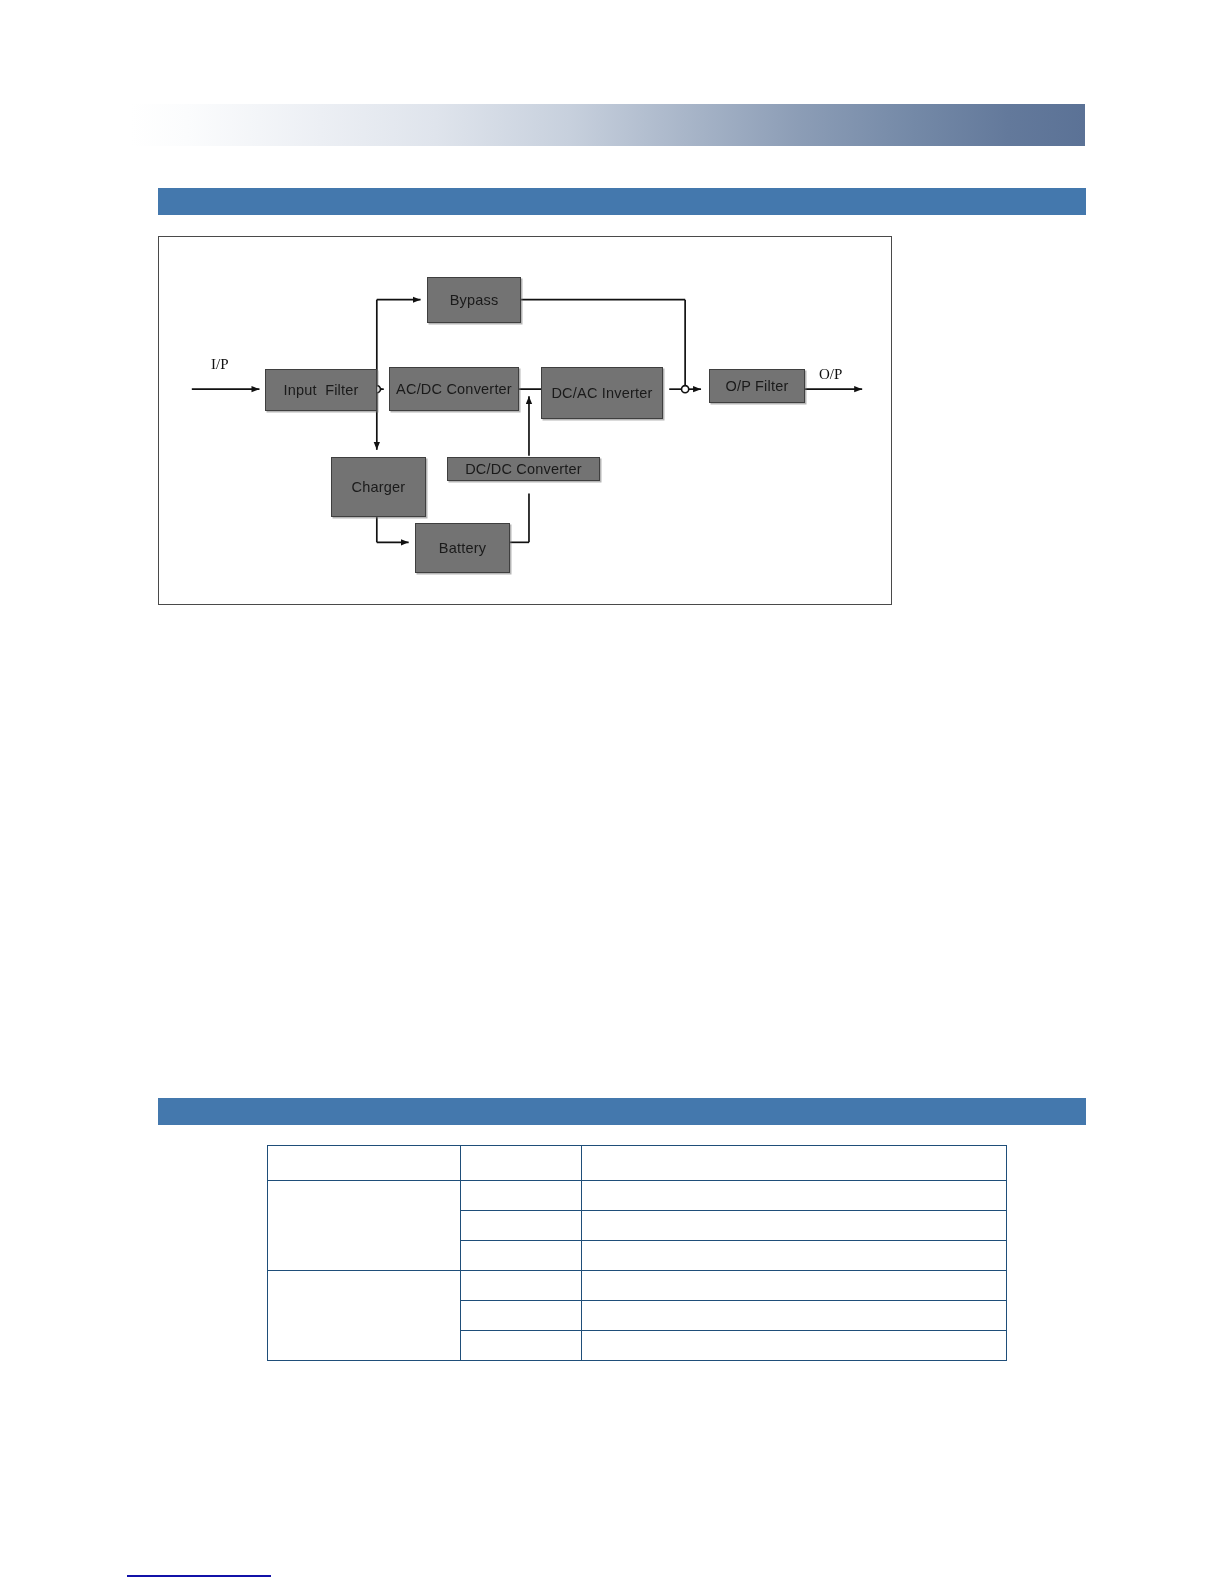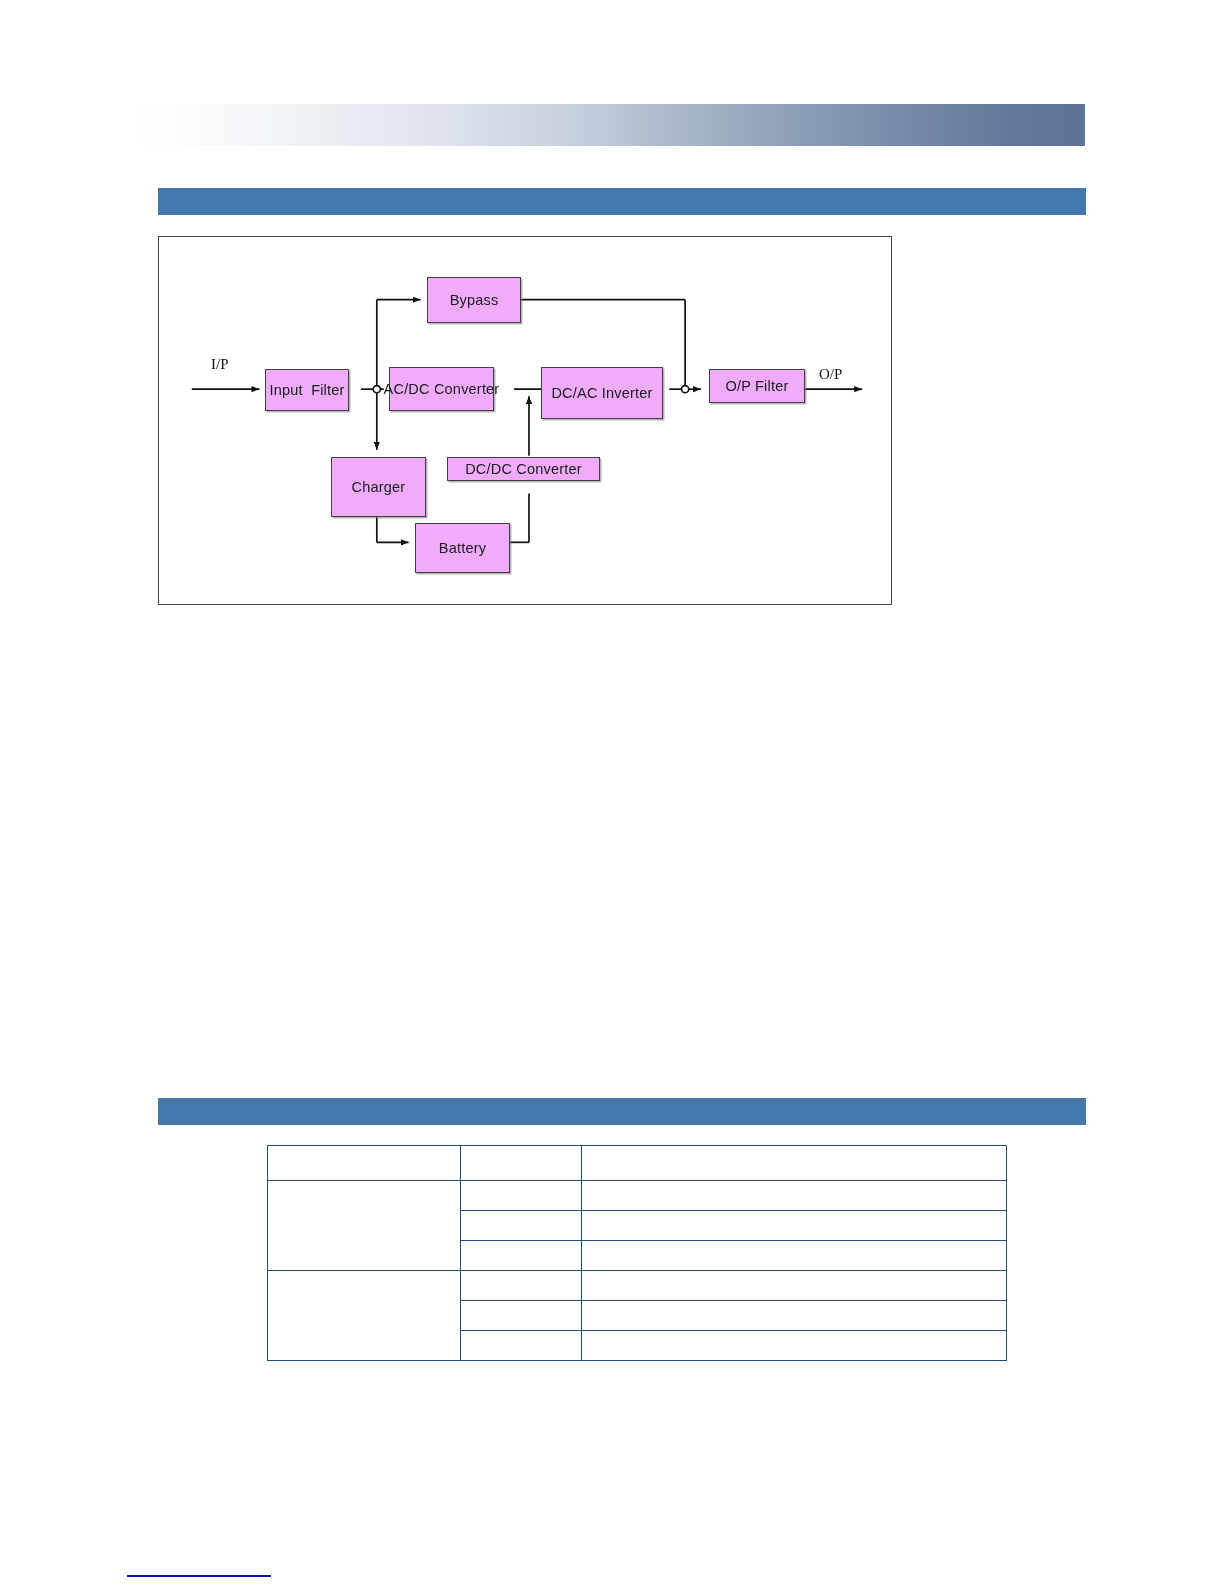--- a/index.html
+++ b/index.html
@@ -71,36 +71,36 @@
     left: 0; top: 0;
     width: 100%;
     height: 100%;
   }
 
   
   .blk {
     position: absolute;
     box-sizing: border-box;
     border: 1px solid #3f3f3f;
-    background: #f0abfc;
+    background: #737373;
     display: flex;
     align-items: center;
     justify-content: center;
     color: #1a1a1a;
     font-family: "Liberation Sans", sans-serif;
     font-size: 14.5px;
     letter-spacing: 0.2px;
     white-space: pre;
     box-shadow: 1.5px 1.5px 0 rgba(120,120,120,0.55);
     z-index: 3;
   }
 
   .blk-bypass      { left: 268px; top:  40px; width:  94px; height: 46px; }
-  .blk-inputfilter { left: 106px; top: 132px; width:  84px; height: 42px; }
-  .blk-acdc        { left: 230px; top: 130px; width: 105px; height: 44px; }
+  .blk-inputfilter { left: 106px; top: 132px; width:  112px; height: 42px; }
+  .blk-acdc        { left: 230px; top: 130px; width: 130px; height: 44px; }
   .blk-dcac        { left: 382px; top: 130px; width: 122px; height: 52px; }
   .blk-opfilter    { left: 550px; top: 132px; width:  96px; height: 34px; }
   .blk-charger     { left: 172px; top: 220px; width:  95px; height: 60px; }
   .blk-dcdc        { left: 288px; top: 220px; width: 153px; height: 24px; }
   .blk-battery     { left: 256px; top: 286px; width:  95px; height: 50px; }
 
   
   .port-label {
     position: absolute;
     font-family: Liberation Serif, serif;

